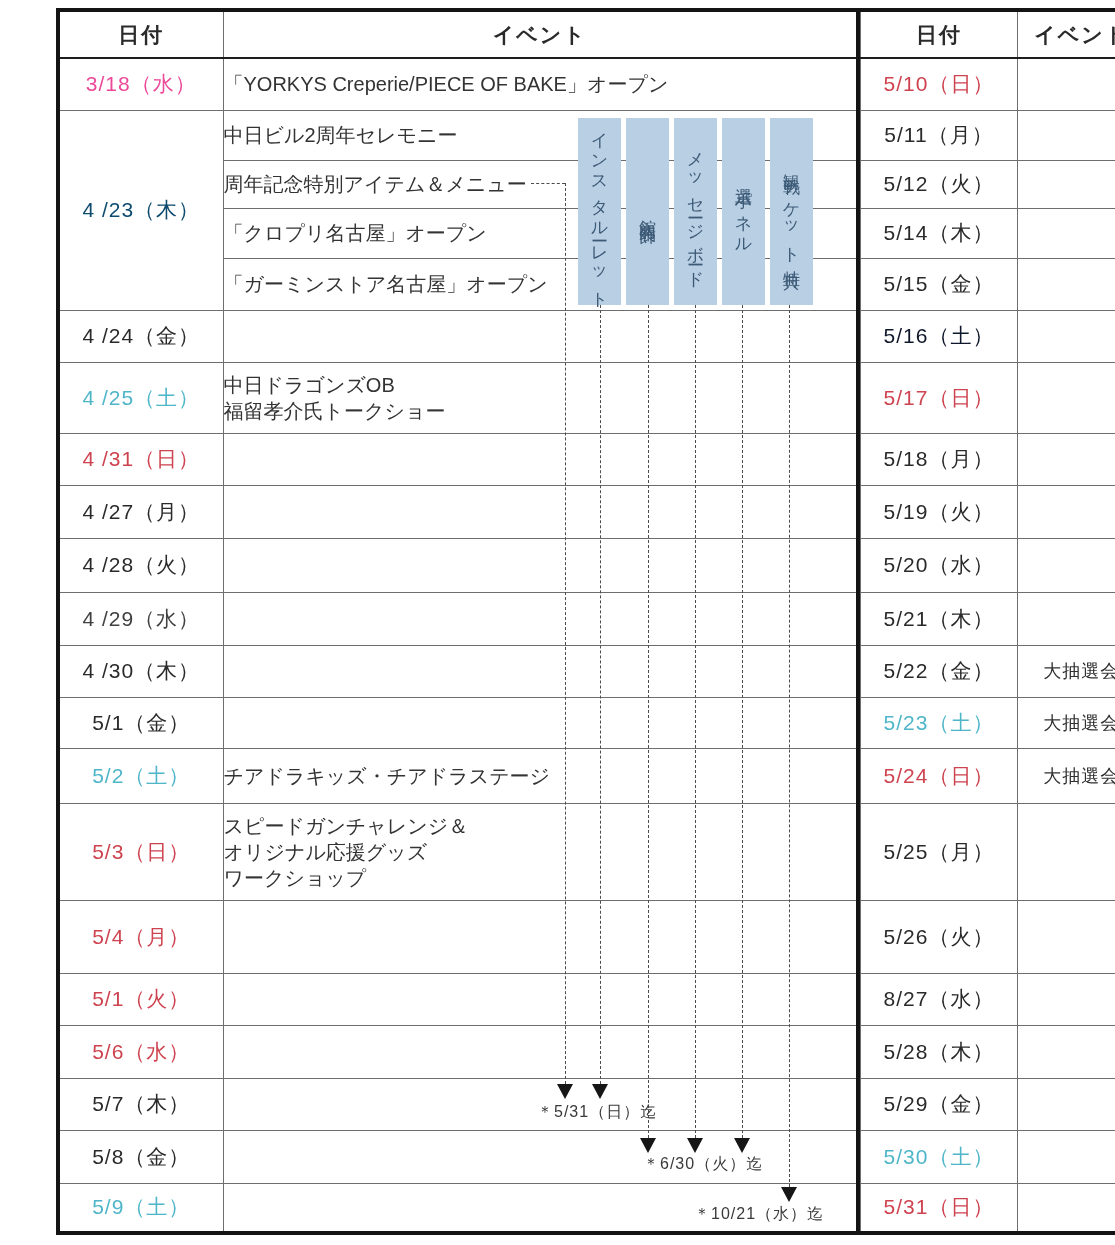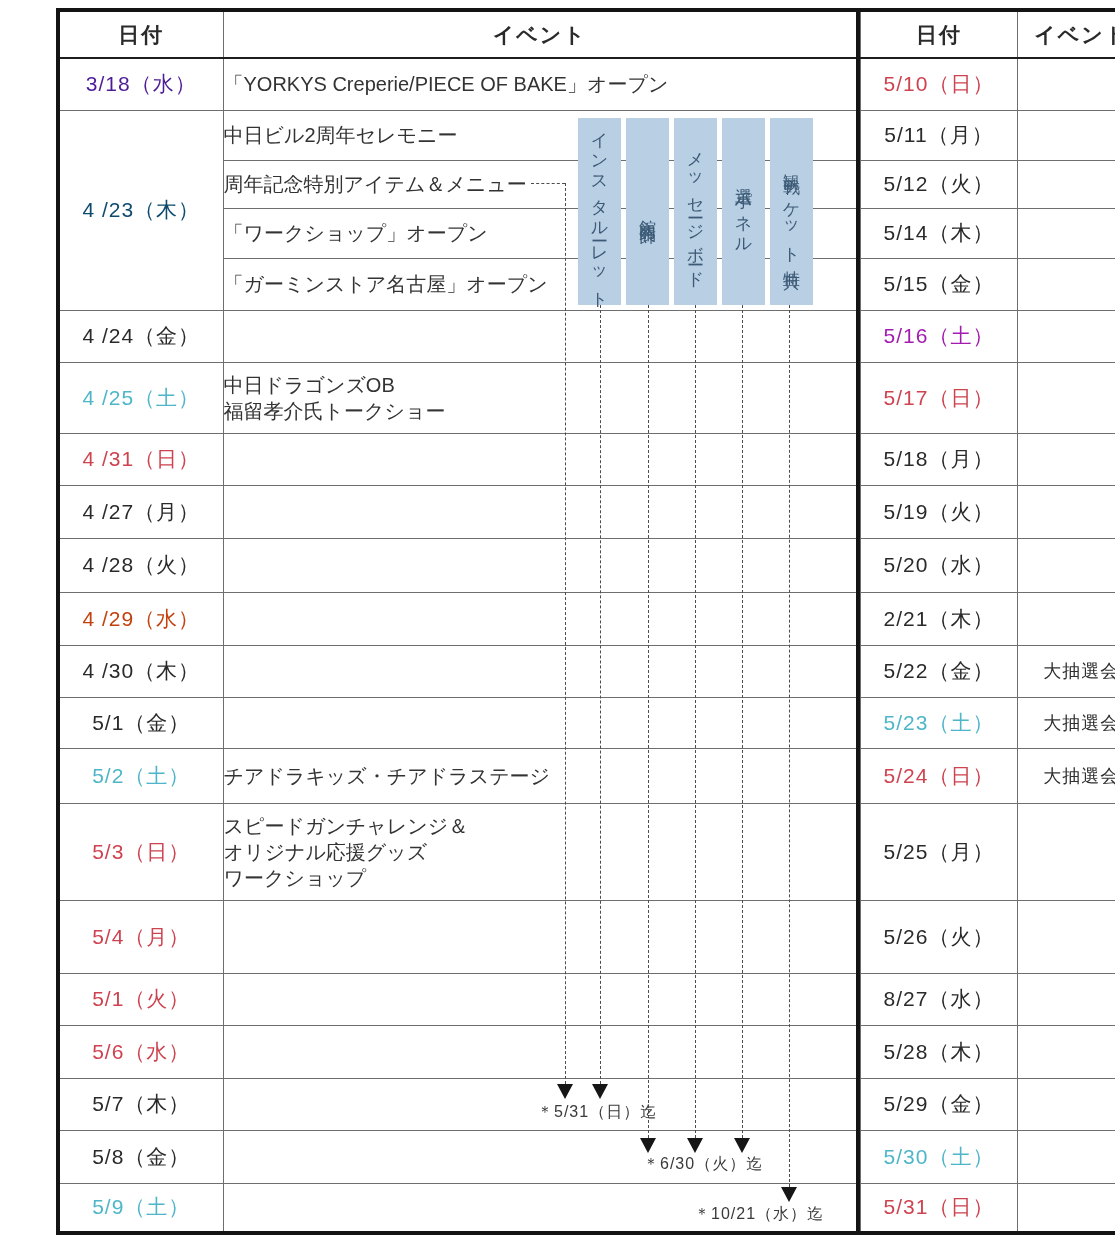--- a/index.html
+++ b/index.html
@@ -98,39 +98,39 @@
       <colgroup>
           <col style="width:165px">
           <col style="width:635px">
         </colgroup>
       <tbody>
           <tr class="head" style="height:48px">
         <th>日付</th>
         <th>イベント</th>
       </tr>
       <tr style="height:52px">
-        <td class="date-cell" style="color: #4c1d95;">3/18（水）</td>
+        <td class="date-cell" style="color: #ec4899;">3/18（水）</td>
         <td class="event-cell">
               <div class="ev-line">「YORKYS Creperie/PIECE OF BAKE」オープン</div>
             </td>
       </tr>
       <tr style="height:50px">
         <td class="date-cell" rowspan="4" style="color: #0c4a6e;">4 /23（木）</td>
         <td class="event-cell">
               <div class="ev-line">中日ビル2周年セレモニー</div>
             </td>
       </tr>
       <tr style="height:48px">
         <td class="event-cell">
               <div class="ev-line">周年記念特別アイテム＆メニュー</div>
             </td>
       </tr>
       <tr style="height:50px">
         <td class="event-cell">
-              <div class="ev-line">「ワークショップ」オープン</div>
+              <div class="ev-line">「クロプリ名古屋」オープン</div>
             </td>
       </tr>
       <tr style="height:52px">
         <td class="event-cell">
               <div class="ev-line">「ガーミンストア名古屋」オープン</div>
             </td>
       </tr>
       <tr style="height:52px">
         <td class="date-cell" style="color: rgb(42, 42, 42);">4 /24（金）</td>
         <td class="event-cell"></td>
@@ -148,21 +148,21 @@
       </tr>
       <tr style="height:53px">
         <td class="date-cell" style="color: rgb(42, 42, 42);">4 /27（月）</td>
         <td class="event-cell"></td>
       </tr>
       <tr style="height:54px">
         <td class="date-cell" style="color: rgb(42, 42, 42);">4 /28（火）</td>
         <td class="event-cell"></td>
       </tr>
       <tr style="height:53px">
-        <td class="date-cell" style="color: #c2410c; text-align: center;">4 /29（水）</td>
+        <td class="date-cell" style="color: #404040; text-align: center;">4 /29（水）</td>
         <td class="event-cell"></td>
       </tr>
       <tr style="height:52px">
         <td class="date-cell" style="color: rgb(42, 42, 42);">4 /30（木）</td>
         <td class="event-cell"></td>
       </tr>
       <tr style="height:51px">
         <td class="date-cell" style="color: rgb(42, 42, 42);">5/1（金）</td>
         <td class="event-cell"></td>
       </tr>
@@ -231,41 +231,41 @@
       </tr>
       <tr style="height:50px">
         <td class="date-cell" style="color: rgb(42, 42, 42);">5/14（木）</td>
         <td class="event-center"></td>
       </tr>
       <tr style="height:52px">
         <td class="date-cell" style="color: rgb(42, 42, 42);">5/15（金）</td>
         <td class="event-center"></td>
       </tr>
       <tr style="height:52px">
-        <td class="date-cell" style="color: #a21caf; margin-top: 24px;">5/16（土）</td>
+        <td class="date-cell" style="color: #0f172a; margin-top: 24px;">5/16（土）</td>
         <td class="event-center"></td>
       </tr>
       <tr style="height:71px">
         <td class="date-cell" style="color: rgb(206, 67, 80);">5/17（日）</td>
         <td class="event-center"></td>
       </tr>
       <tr style="height:52px">
         <td class="date-cell" style="color: rgb(42, 42, 42);">5/18（月）</td>
         <td class="event-center"></td>
       </tr>
       <tr style="height:53px">
         <td class="date-cell" style="color: rgb(42, 42, 42);">5/19（火）</td>
         <td class="event-center"></td>
       </tr>
       <tr style="height:54px">
         <td class="date-cell" style="color: rgb(42, 42, 42);">5/20（水）</td>
         <td class="event-center"></td>
       </tr>
       <tr style="height:53px">
-        <td class="date-cell" style="color: rgb(42, 42, 42);">2/21（木）</td>
+        <td class="date-cell" style="color: rgb(42, 42, 42);">5/21（木）</td>
         <td class="event-center"></td>
       </tr>
       <tr style="height:52px">
         <td class="date-cell" style="color: rgb(42, 42, 42);">5/22（金）</td>
         <td class="event-center">大抽選会</td>
       </tr>
       <tr style="height:51px">
         <td class="date-cell" style="color: rgb(79, 182, 201);">5/23（土）</td>
         <td class="event-center">大抽選会</td>
       </tr>

